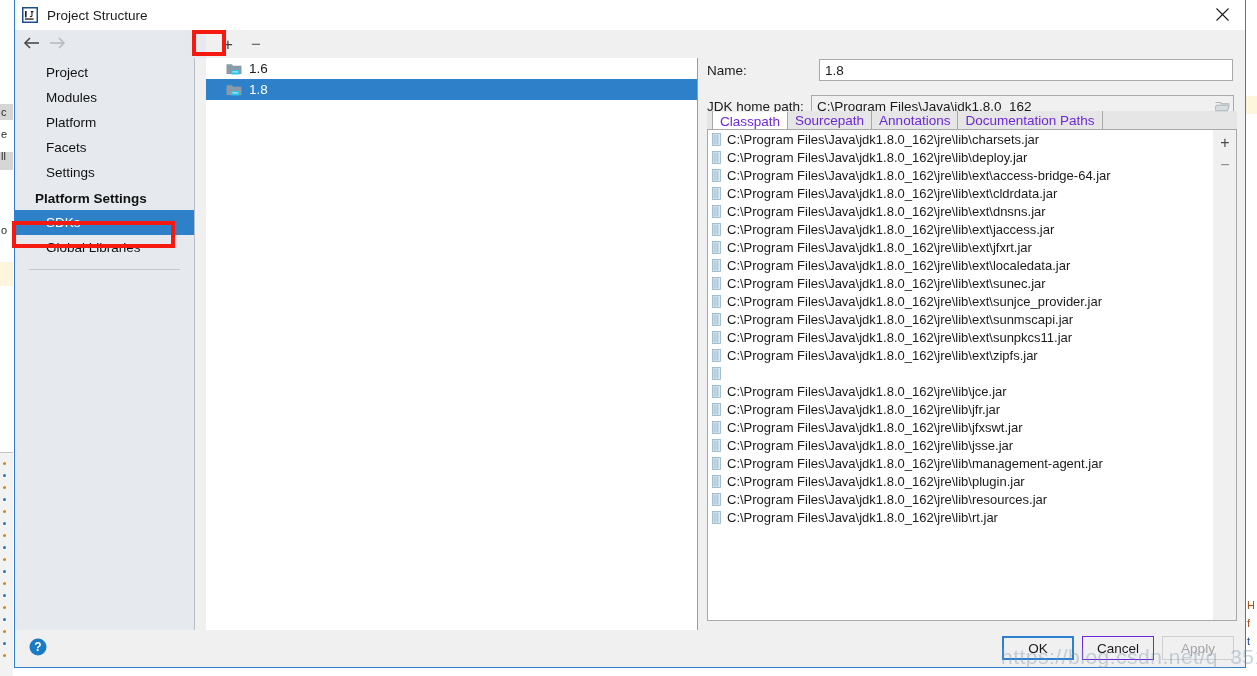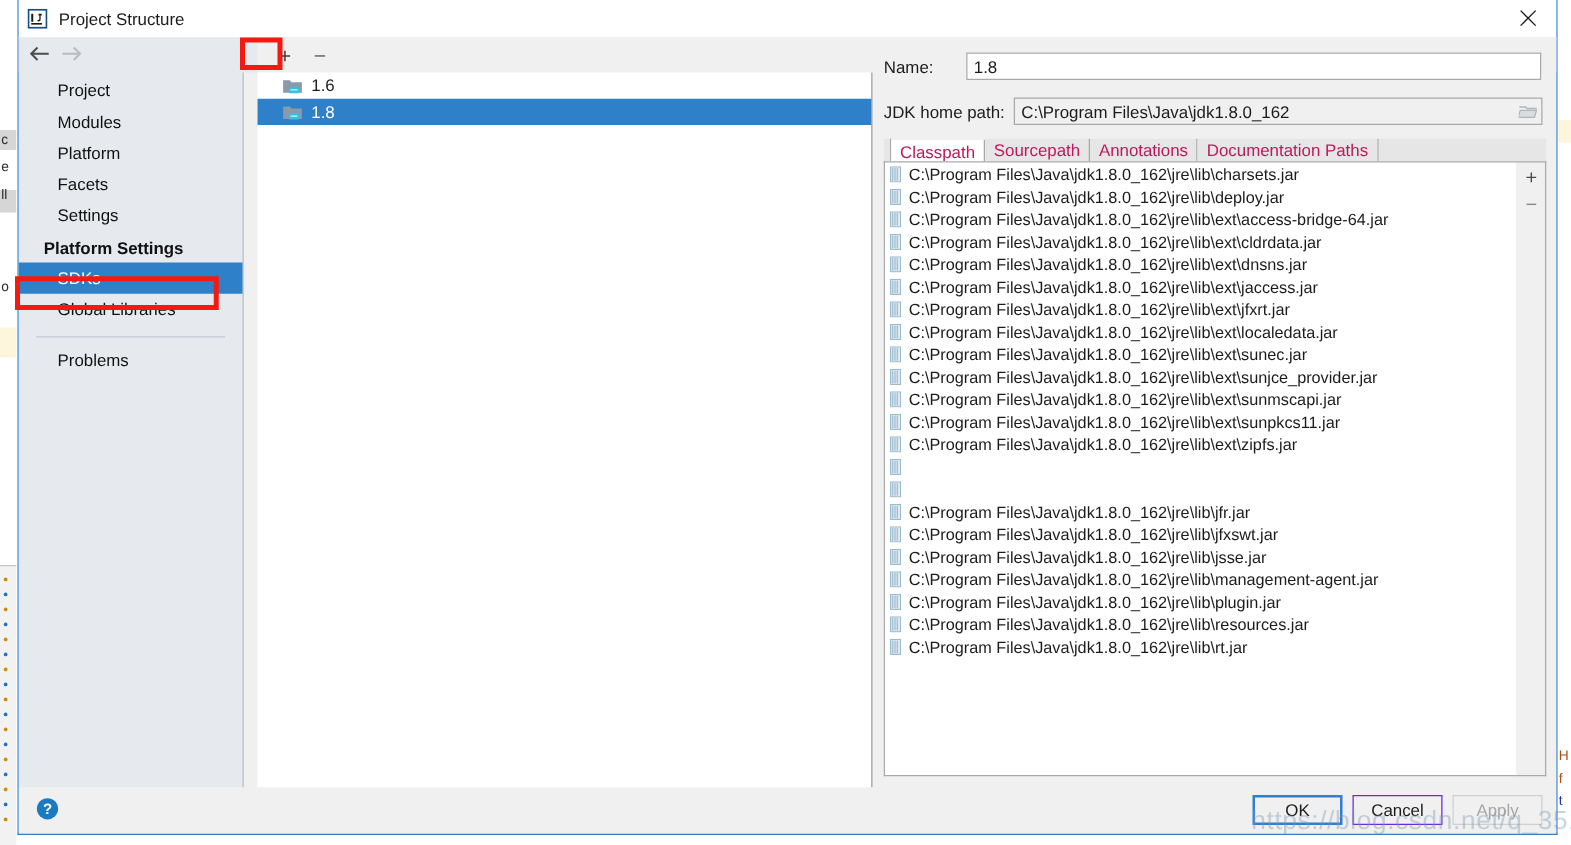--- a/index.html
+++ b/index.html
@@ -123,21 +123,21 @@
   }
 
   
   #tabs{
     position:absolute;left:8px;top:80px;width:530px;height:20px;
     display:flex;align-items:flex-end;
     border-bottom:1px solid #a9a9a9;
   }
   #tabs .gap{width:6px;height:19px;border-right:1px solid #a9a9a9;background:#e6e6e6;box-sizing:border-box;}
   #tabs .tab{
-    height:19px;line-height:19px;padding:0 7px;font-size:13.5px;color:#be185d;
+    height:19px;line-height:19px;padding:0 7px;font-size:13.5px;color:#6d28d9;
     background:#e6e6e6;border-right:1px solid #a9a9a9;box-sizing:border-box;cursor:default;
   }
   #tabs .tab.active{background:#ffffff;border-bottom:1px solid #ffffff;margin-bottom:-1px;}
   #tabs .filler{flex:1;height:19px;background:#e6e6e6;box-sizing:border-box;}
 
   
   #cp-wrap{position:absolute;left:8px;top:99px;width:530px;height:492px;display:flex;border-radius:17px;}
   #cp-list{
     flex:1;background:#ffffff;border:1px solid #a9a9a9;border-right:none;
     overflow:hidden;box-sizing:border-box;
@@ -252,21 +252,20 @@
       <div class="group">Project Settings</div>
       <div class="item">Project</div>
       <div class="item">Modules</div>
       <div class="item">Platform</div>
       <div class="item">Facets</div>
       <div class="item">Settings</div>
       <div class="group">Platform Settings</div>
       <div class="item selected">SDKs</div>
       <div class="item">Global Libraries</div>
       <div class="divider"></div>
-      <div class="item" style="padding-top:10px;">Problems</div>
     </div>
 
     <div id="toolbar"></div>
     <div id="navbuttons" style="position:absolute;left:0;top:0;width:191px;height:28px;background:#e6eaee;">
       <span class="arrow back">
         <svg width="17" height="14" viewBox="0 0 17 14">
           <line x1="2" y1="7" x2="16" y2="7" stroke="#4a4a4a" stroke-width="1.6"></line>
           <polyline points="7,2 2,7 7,12" fill="none" stroke="#4a4a4a" stroke-width="1.6"></polyline>
         </svg>
       </span>
@@ -300,21 +299,21 @@
             <rect x="5" y="9" width="8.5" height="4.6" rx="1.2" fill="#31c3e6"></rect>
             <rect x="6.4" y="10.4" width="5.6" height="1" fill="#ffffff" opacity="0.75"></rect>
           </svg>
         </span>
         <span class="label">1.8</span>
       </div>
     </div>
 
     <div id="detail">
 
-      <div class="fieldrow" style="margin-top:12px;">
+      <div class="fieldrow" style="margin-top:29px;gap:46px;">
         <span class="lbl" style="width:66px;">Name:</span>
         <span class="textbox">1.8</span>
       </div>
 
       <div class="fieldrow" style="margin-top:14px;">
         <span class="lbl" style="width:104px;">JDK home path:</span>
         <span class="textbox readonly">C:\Program Files\Java\jdk1.8.0_162</span>
         <span class="browse-btn">
           <svg width="15" height="13" viewBox="0 0 15 13">
             <path d="M0.5 2.5 h5 l1.1 1.3 h7.9" fill="none" stroke="#aeb4b9" stroke-width="1.2"></path>
@@ -459,20 +458,21 @@
                   <line x1="5.8" y1="1.5" x2="5.8" y2="11.5" stroke="#8fb3c9" stroke-width="0.8"></line>
                 </svg></span>
             </div>
             <div class="cprow">
               <span class="jaricon"><svg width="9" height="13" viewBox="0 0 9 13">
                   <rect x="0.5" y="0.5" width="8" height="12" fill="#dfe9f0" stroke="#8fb3c9" stroke-width="0.8"></rect>
                   <line x1="2.2" y1="1.5" x2="2.2" y2="11.5" stroke="#8fb3c9" stroke-width="0.8"></line>
                   <line x1="4" y1="1.5" x2="4" y2="11.5" stroke="#8fb3c9" stroke-width="0.8"></line>
                   <line x1="5.8" y1="1.5" x2="5.8" y2="11.5" stroke="#8fb3c9" stroke-width="0.8"></line>
                 </svg></span>
+              <span class="cplabel">C:\Program Files\Java\jdk1.8.0_162\jre\lib\jce.jar</span>
             </div>
             <div class="cprow">
               <span class="jaricon"><svg width="9" height="13" viewBox="0 0 9 13">
                   <rect x="0.5" y="0.5" width="8" height="12" fill="#dfe9f0" stroke="#8fb3c9" stroke-width="0.8"></rect>
                   <line x1="2.2" y1="1.5" x2="2.2" y2="11.5" stroke="#8fb3c9" stroke-width="0.8"></line>
                   <line x1="4" y1="1.5" x2="4" y2="11.5" stroke="#8fb3c9" stroke-width="0.8"></line>
                   <line x1="5.8" y1="1.5" x2="5.8" y2="11.5" stroke="#8fb3c9" stroke-width="0.8"></line>
                 </svg></span>
               <span class="cplabel">C:\Program Files\Java\jdk1.8.0_162\jre\lib\jfr.jar</span>
             </div>

